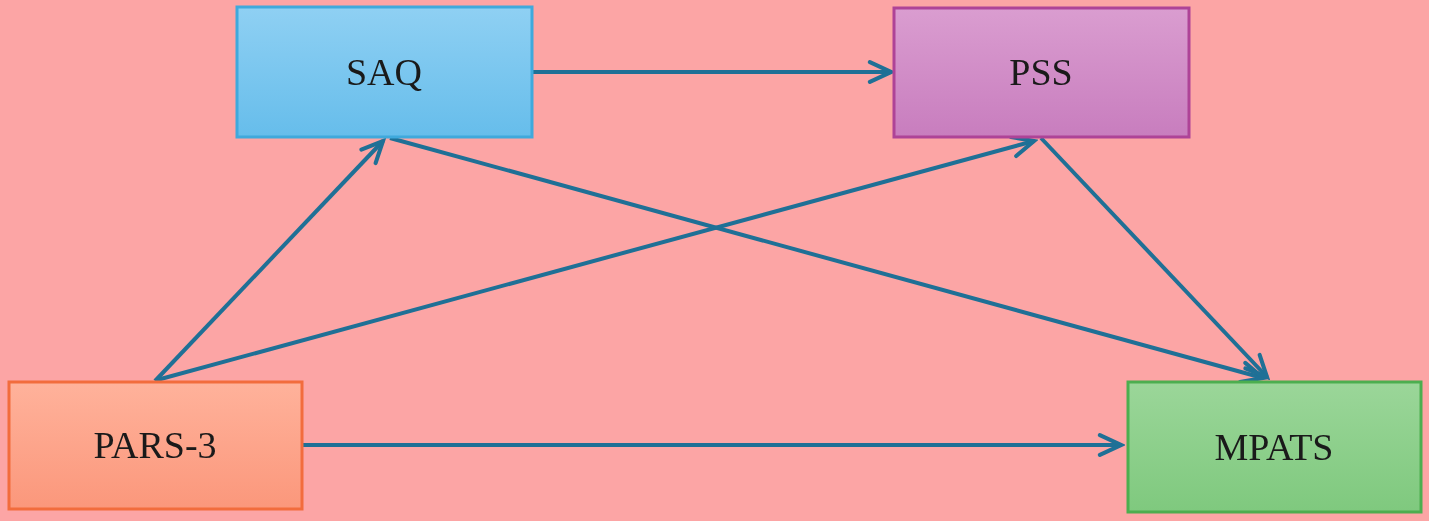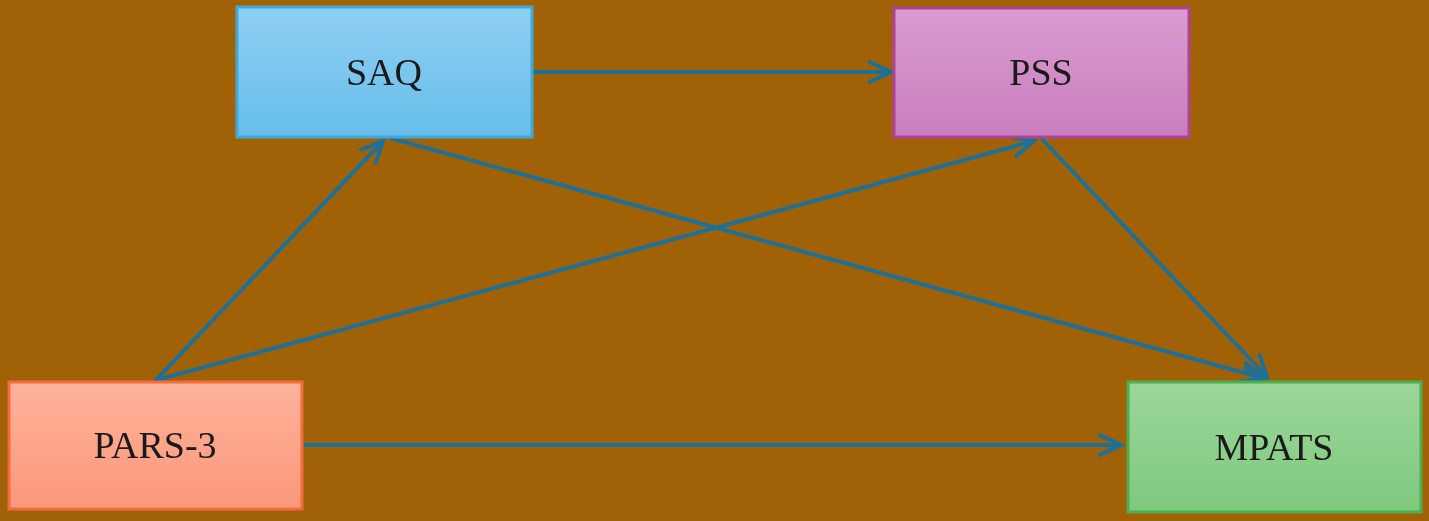--- a/index.html
+++ b/index.html
@@ -1,20 +1,20 @@
 <!DOCTYPE html>
 <html><head>
 <meta charset="utf-8">
 <style>
   html, body { margin: 0; padding: 0; background: #ffffff; }
   .figure-wrap {
     position: relative;
     width: 1429px;
     height: 521px;
-    background: #a16207;
+    background: #fca5a5;
     overflow: hidden;
   }
   svg { display: block; }
   .node-label {
     font-family: "Liberation Serif", "DejaVu Serif", serif;
     font-size: 38px;
     fill: #1a1a1a;
   }
 </style>
 </head>

